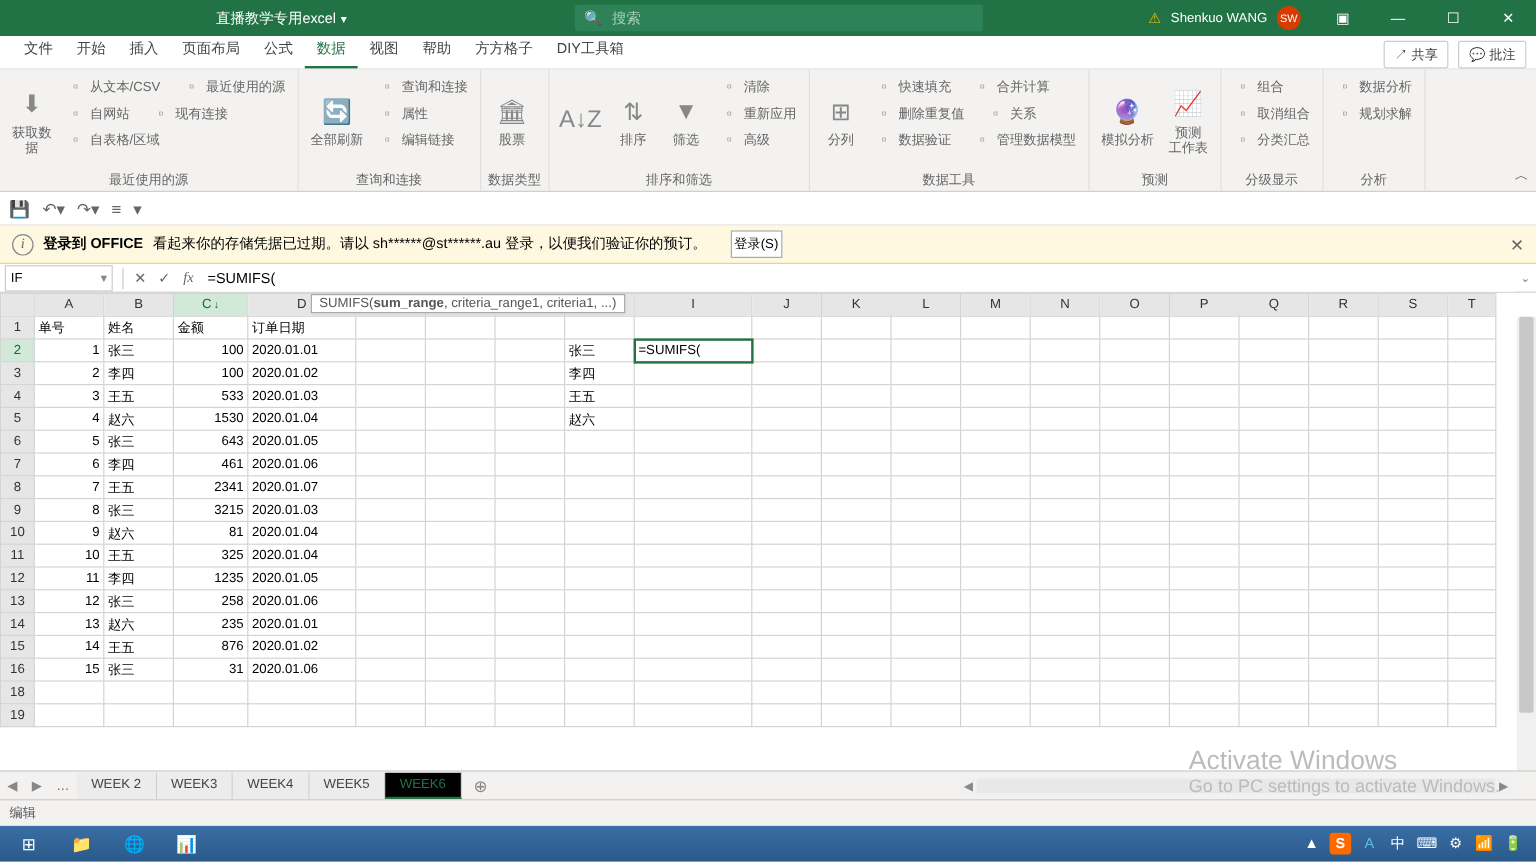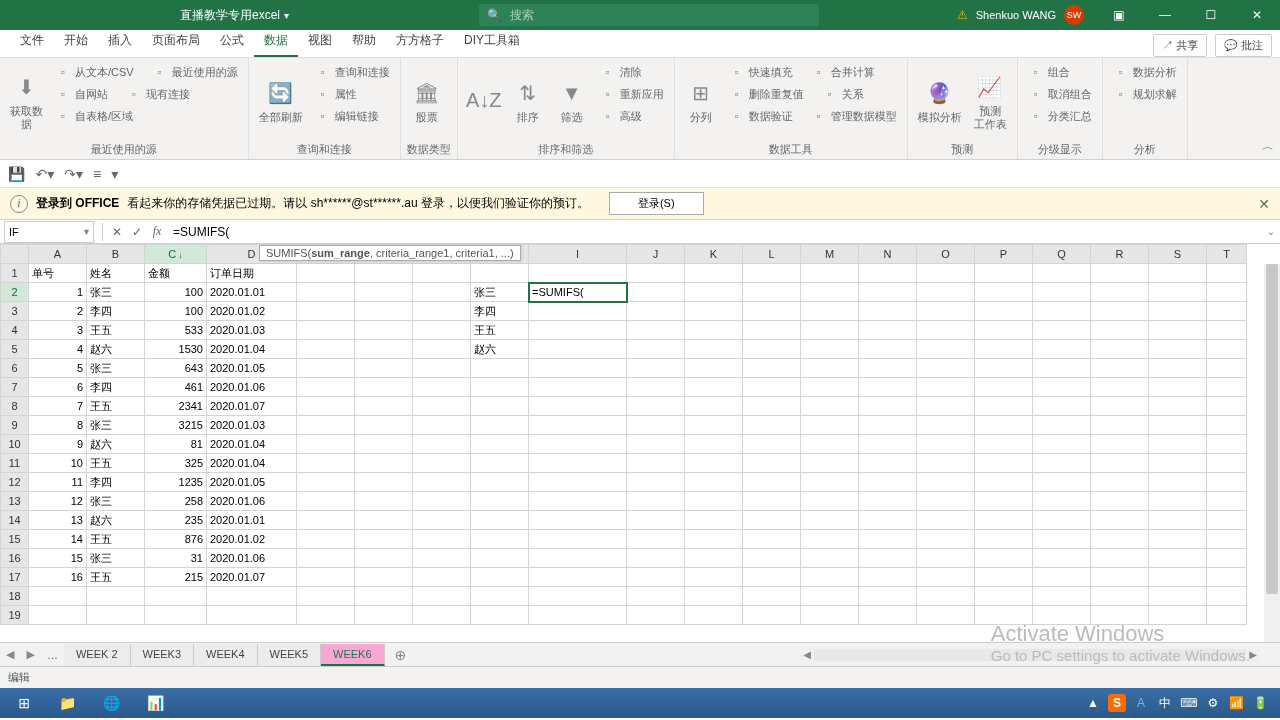--- a/index.html
+++ b/index.html
@@ -40,21 +40,21 @@
 .ribbon-collapse { position: absolute; right: 6px; bottom: 4px; cursor: pointer; color: #666; font-size: 12px; }
 
 
 .qat { height: 28px; background: #fff; border-bottom: 1px solid #e0e0e0; display: flex; align-items: center; padding: 0 8px; gap: 10px; }
 .qat .qbtn { color: #666; cursor: pointer; font-size: 14px; }
 
 
 .signin-bar { height: 32px; background: #fff8e1; border-bottom: 1px solid #e8d67a; display: flex; align-items: center; padding: 0 10px; font-size: 12px; position: relative; }
 .signin-bar .info-icon { width: 18px; height: 18px; border: 1px solid #888; border-radius: 50%; display: flex; align-items: center; justify-content: center; color: #666; margin-right: 8px; font-style: italic; font-family: serif; }
 .signin-bar .signin-title { font-weight: bold; margin-right: 8px; }
-.signin-bar .signin-btn { margin-left: 20px; border: 1px solid #aaa; padding: 3px 28px; background: #fff; cursor: pointer; font-size: 11px; }
+.signin-bar .signin-btn { margin-left: 20px; border: 1px solid #aaa; padding: 3px 2px; background: #fff; cursor: pointer; font-size: 11px; }
 .signin-bar .close-bar { position: absolute; right: 10px; cursor: pointer; color: #666; font-size: 14px; }
 
 
 .formulabar { height: 24px; display: flex; align-items: center; border-bottom: 1px solid #d0d0d0; }
 .namebox { width: 90px; height: 22px; border: 1px solid #ccc; margin: 0 4px; display: flex; align-items: center; padding: 0 4px; font-size: 11px; position: relative; }
 .namebox .nb-arrow { position: absolute; right: 2px; color: #888; font-size: 9px; }
 .fb-divider { width: 1px; height: 18px; background: #ccc; margin: 0 4px; }
 .fb-btn { width: 20px; text-align: center; color: #666; cursor: pointer; font-size: 12px; }
 .fb-fx { font-style: italic; font-family: serif; }
 .formula-input { flex: 1; height: 22px; border: none; padding: 0 6px; font-size: 12px; outline: none; }
@@ -76,21 +76,21 @@
 .formula-tooltip b { font-weight: bold; }
 .cell-editing { outline: 2px solid #217346; outline-offset: -1px; text-align: left !important; }
 .vscroll { position: absolute; right: 0; top: 20px; bottom: 0; width: 16px; background: #f0f0f0; }
 .vscroll .thumb { position: absolute; left: 2px; right: 2px; top: 0; height: 330px; background: #c8c8c8; border-radius: 2px; }
 
 
 .sheettabs { height: 24px; border-top: 1px solid #ccc; display: flex; align-items: center; background: #f3f2f1; font-size: 11px; position: relative; }
 .sheettabs .nav { padding: 0 6px; color: #888; cursor: pointer; }
 .sheettabs .dots { padding: 0 6px; color: #666; }
 .sheettabs .stab { padding: 4px 12px; border-right: 1px solid #ccc; background: #ececec; cursor: pointer; color: #444; }
-.sheettabs .stab.active { background: #f9a8d4; border-bottom: 2px solid #217346; color: #217346; font-weight: 500; }
+.sheettabs .stab.active { background: #000000; border-bottom: 2px solid #217346; color: #217346; font-weight: 500; }
 .sheettabs .addtab { padding: 0 10px; color: #888; cursor: pointer; font-size: 14px; }
 .sheettabs .hscroll { position: absolute; right: 20px; width: 460px; height: 14px; background: #f0f0f0; display: flex; align-items: center; }
 .sheettabs .hscroll .harrow { width: 14px; text-align: center; color: #888; cursor: pointer; font-size: 10px; }
 .sheettabs .hscroll .htrack { flex: 1; height: 12px; background: #e8e8e8; position: relative; }
 
 
 .statusbar { height: 22px; background: #f3f2f1; border-top: 1px solid #ccc; display: flex; align-items: center; padding: 0 8px; font-size: 11px; color: #555; position: relative; }
 .watermark { position: absolute; right: 30px; bottom: 24px; color: #bbb; text-align: left; pointer-events: none; }
 .watermark .wm1 { font-size: 22px; }
 .watermark .wm2 { font-size: 15px; }
@@ -713,43 +713,20 @@
           <td class="txt"></td>
           <td class="txt"></td>
           <td class="txt"></td>
           <td class="txt"></td>
           <td class="txt"></td>
           <td class="txt"></td>
           <td class="txt"></td>
           <td class="txt"></td>
         </tr>
         <tr>
-          <td class="rowhead">17</td>
-          <td class="num">16</td>
-          <td class="txt">王五</td>
-          <td class="num">215</td>
-          <td class="txt">2020.01.07</td>
-          <td class="txt"></td>
-          <td class="txt"></td>
-          <td class="txt"></td>
-          <td class="txt"></td>
-          <td class="txt"></td>
-          <td class="txt"></td>
-          <td class="txt"></td>
-          <td class="txt"></td>
-          <td class="txt"></td>
-          <td class="txt"></td>
-          <td class="txt"></td>
-          <td class="txt"></td>
-          <td class="txt"></td>
-          <td class="txt"></td>
-          <td class="txt"></td>
-          <td class="txt"></td>
-        </tr>
-        <tr>
           <td class="rowhead">18</td>
           <td></td>
           <td></td>
           <td></td>
           <td></td>
           <td></td>
           <td></td>
           <td></td>
           <td></td>
           <td></td>

